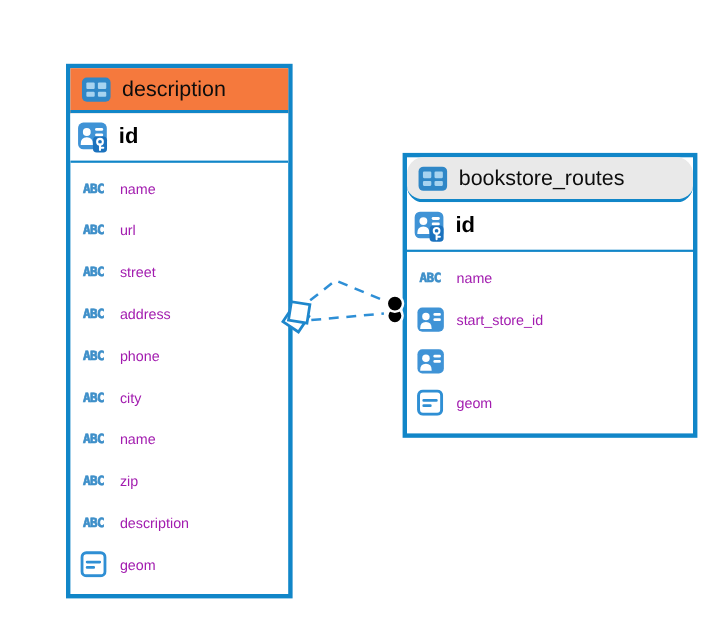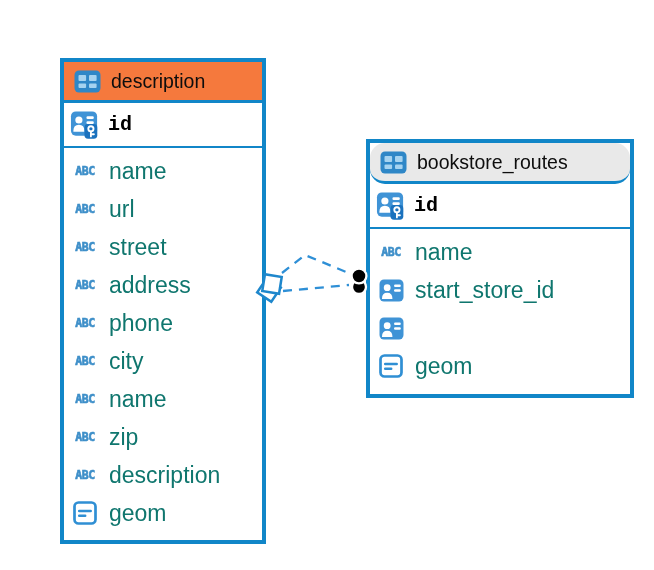--- a/index.html
+++ b/index.html
@@ -34,38 +34,38 @@
   .pk-row {
     box-sizing: border-box;
     height: 45px;
     display: flex;
     align-items: center;
     gap: 8px;
     padding: 0 6px;
     border-bottom: 2px solid #1186C8;
     background: #ffffff;
   }
-  .pk-row .clabel { font-weight: bold; font-size: 20px; color: #000; font-family: Liberation Mono, monospace; }
+  .pk-row .clabel { font-weight: bold; font-size: 20px; color: #000; }
   .cols { padding: 4px 0; }
   .row {
     height: 38px;
     display: flex;
     align-items: center;
     gap: 9px;
     padding: 0 6px;
     white-space: nowrap;
   }
   .cicon {
     width: 30px;
     display: inline-flex;
     justify-content: center;
     align-items: center;
     flex: 0 0 30px;
   }
-  .clabel { font-size: 23px; color: #0f766e; }
+  .clabel { font-size: 13px; color: #a21caf; }
   .abc {
     font-family: "DejaVu Sans Mono", monospace;
     font-weight: 800;
     font-size: 11.5px;
     letter-spacing: -0.5px;
     color: #3E8FC9;
     -webkit-text-stroke: 0.6px #3E8FC9;
   }
   #rel-overlay {
     position: absolute;

